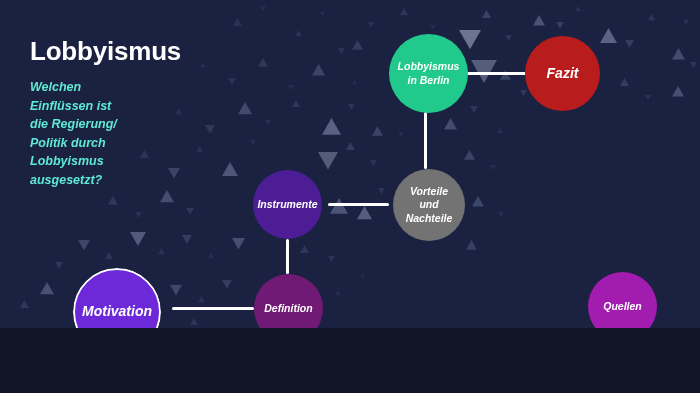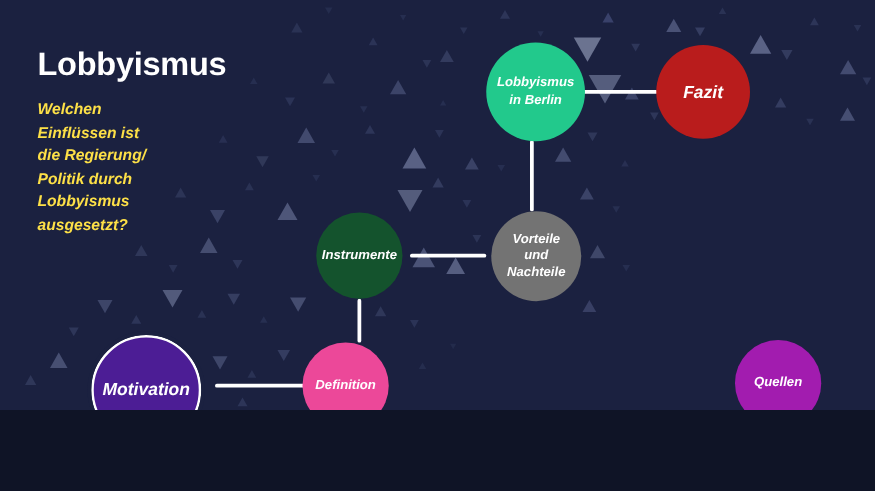--- a/index.html
+++ b/index.html
@@ -35,21 +35,21 @@
     font-weight: bold;
     color: #ffffff;
     letter-spacing: -0.2px;
     line-height: 1.05;
     margin: 0 0 13px 0;
   }
   #subtitle {
     font-size: 12.5px;
     font-weight: bold;
     font-style: italic;
-    color: #fde047;
+    color: #5eead4;
     line-height: 1.48;
     margin: 0;
     white-space: pre-line;
   }
   
   .node {
     position: absolute;
     border-radius: 50%;
     background: #22c98c;
     display: flex;
@@ -202,32 +202,32 @@
       <div class="connector h" style="left: 328px; top: 203px; width: 61px;"></div>
       <div class="connector v" style="left: 286px; top: 239px; height: 35px;"></div>
       <div class="connector h" style="left: 172px; top: 307px; width: 82px;"></div>
       <div class="node" style="left: 389px; top: 34px; width: 79px; height: 79px; background: rgb(34, 201, 140);">
         <span class="node-label">Lobbyismus
 in Berlin</span>
       </div>
       <div class="node" style="left: 525px; top: 36px; width: 75px; height: 75px; background: #b91c1c;">
         <span class="node-label lg">Fazit</span>
       </div>
-      <div class="node" style="left: 253px; top: 170px; width: 69px; height: 69px; background: #14532d;">
+      <div class="node" style="left: 253px; top: 170px; width: 69px; height: 69px; background: #4c1d95;">
         <span class="node-label">Instrumente</span>
       </div>
       <div class="node" style="left: 393px; top: 169px; width: 72px; height: 72px; background: #737373;">
         <span class="node-label">Vorteile
 und
 Nachteile</span>
       </div>
-      <div class="node selected" style="left: 73px; top: 268px; width: 88px; height: 88px; background: #4c1d95;">
+      <div class="node selected" style="left: 73px; top: 268px; width: 88px; height: 88px; background: #6d28d9;">
         <span class="node-label lg">Motivation</span>
       </div>
-      <div class="node" style="left: 242px; top: 274px; width: 69px; height: 69px; background: #ec4899;">
+      <div class="node" style="left: 254px; top: 274px; width: 69px; height: 69px; background: #701a75;">
         <span class="node-label">Definition</span>
       </div>
       <div class="node" style="left: 588px; top: 272px; width: 69px; height: 69px; background: #a21caf;">
         <span class="node-label">Quellen</span>
       </div>
     </div>
 
 </div>
 
 </body></html>

